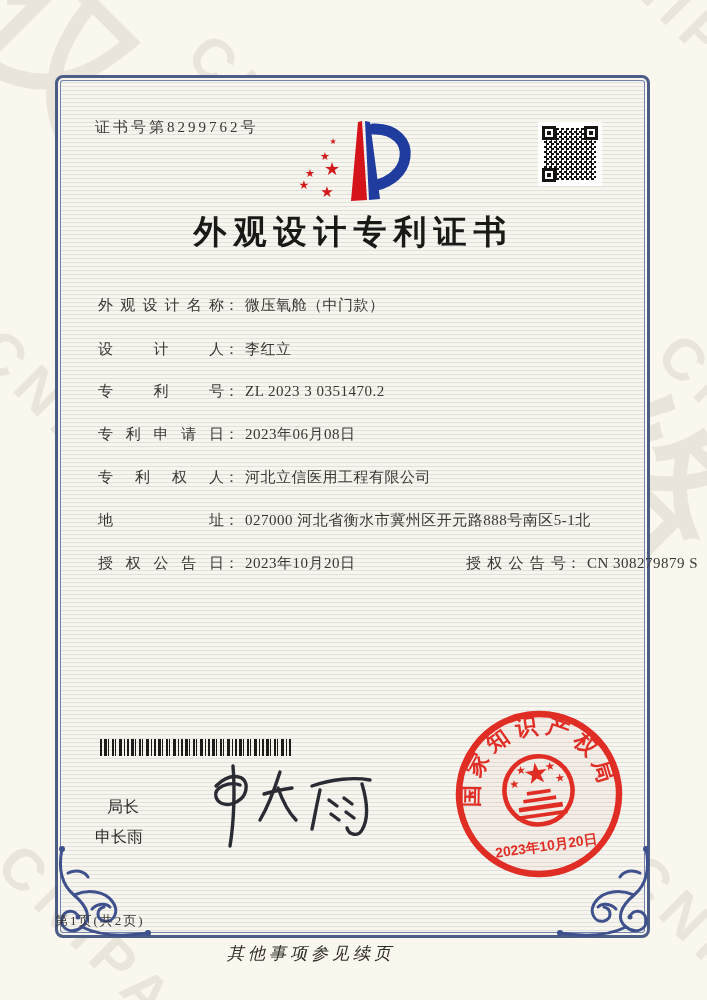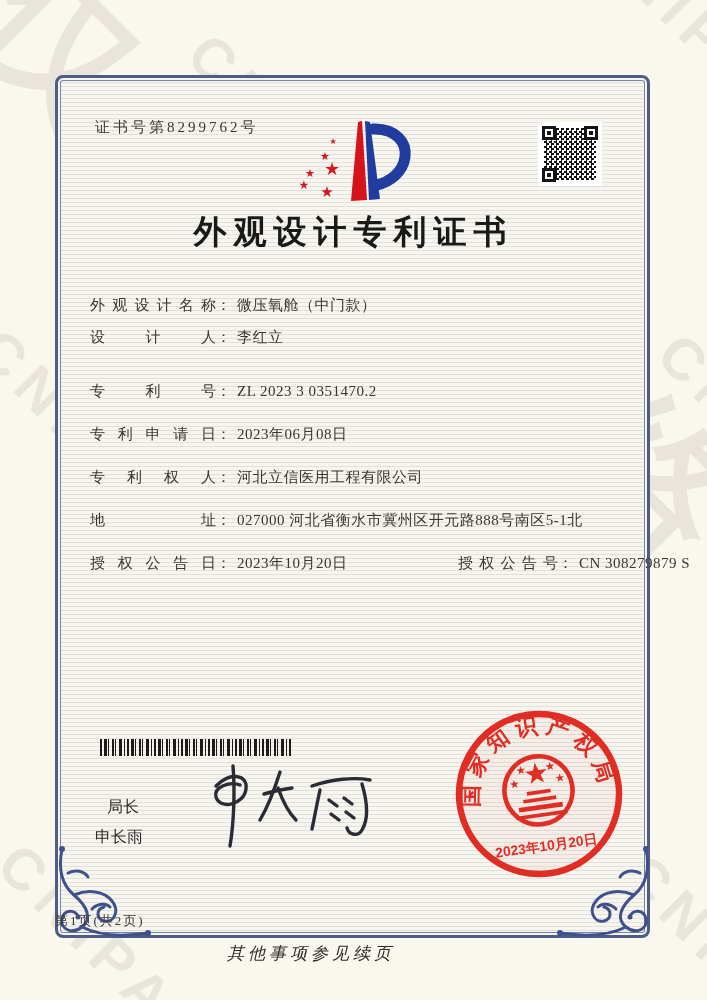--- a/index.html
+++ b/index.html
@@ -34,21 +34,21 @@
   .qr-noise{position:absolute;left:6px;top:6px;right:6px;bottom:6px;
     background:conic-gradient(#151412 90deg,transparent 90deg 180deg,#151412 180deg 270deg,transparent 270deg) 0 0/5px 5px;}
   .finder{position:absolute;width:14px;height:14px;border:3px solid #151412;background:#fff;box-sizing:border-box;}
   .finder::after{content:"";position:absolute;left:2px;top:2px;width:4px;height:4px;background:#151412;}
   .f-tl{left:4px;top:4px;} .f-tr{right:4px;top:4px;} .f-bl{left:4px;bottom:4px;}
   
   .doc-title{position:absolute;left:0;top:210px;width:707px;text-align:center;
     font-size:33px;font-weight:bold;letter-spacing:7px;color:#191917;}
   .field-row{position:absolute;left:90px;font-size:15px;color:#3a3733;white-space:nowrap;}
   .field-row .lbl{display:inline-block;width:126px;text-align:justify;text-align-last:justify;
-    vertical-align:bottom;letter-spacing:0;}
+    vertical-align:bottom;letter-spacing:0;margin-left:8px;}
   .field-row .col{display:inline-block;margin-right:6px;}
   .field-row .val{letter-spacing:.5px;}
   .grant-right{position:absolute;left:368px;top:0;}
   .grant-right .lbl{width:100px;}
   
   .legal{position:absolute;left:90px;top:592px;width:530px;font-size:14.5px;line-height:1.78;
     color:#413833;text-align:justify;}
   .legal p{margin:0 0 7px 0;text-indent:2em;}
   
   .barcode{position:absolute;left:100px;top:739px;width:192px;height:17px;
@@ -141,21 +141,21 @@
   <div class="finder f-tl"></div>
   <div class="finder f-tr"></div>
   <div class="finder f-bl"></div>
 </div>
 
 <div class="doc-title">外观设计专利证书</div>
 
 <div class="field-row" style="top:296px">
   <span class="lbl">外观设计名称</span><span class="col">：</span><span class="val">微压氧舱（中门款）</span>
 </div>
-<div class="field-row" style="top:328px">
+<div class="field-row" style="top:340px">
   <span class="lbl">设计人</span><span class="col">：</span><span class="val">李红立</span>
 </div>
 <div class="field-row" style="top:382px">
   <span class="lbl">专利号</span><span class="col">：</span><span class="val">ZL 2023 3 0351470.2</span>
 </div>
 <div class="field-row" style="top:425px">
   <span class="lbl">专利申请日</span><span class="col">：</span><span class="val">2023年06月08日</span>
 </div>
 <div class="field-row" style="top:468px">
   <span class="lbl">专利权人</span><span class="col">：</span><span class="val">河北立信医用工程有限公司</span>

